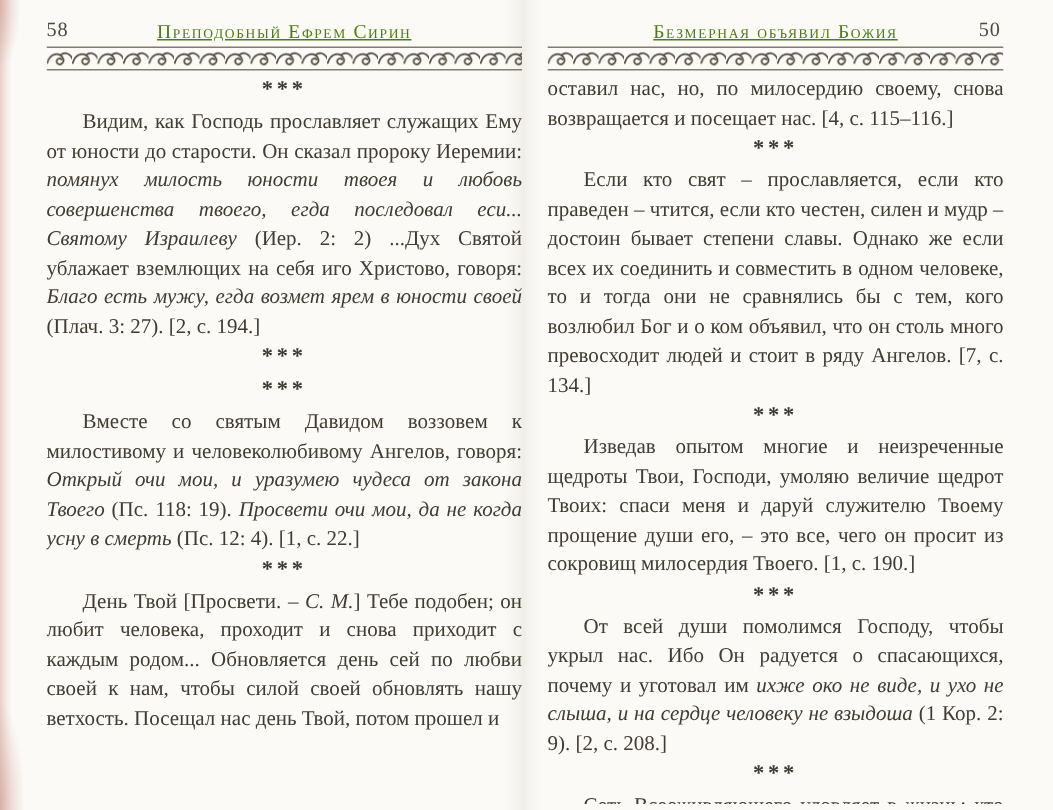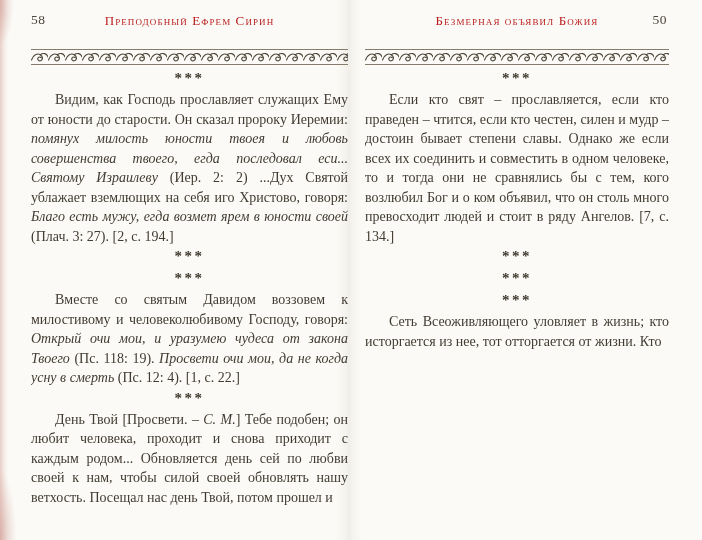--- a/index.html
+++ b/index.html
@@ -31,34 +31,35 @@
   .gutter {
     position: absolute; left: 336px; top: 0; bottom: 0; width: 26px;
     background: linear-gradient(90deg, rgba(125,112,95,0) 0%, rgba(125,112,95,0.06) 40%, rgba(125,112,95,0.09) 50%, rgba(125,112,95,0.05) 62%, rgba(125,112,95,0) 100%);
     pointer-events: none;
   }
 
   .page { position: absolute; top: 12px; height: 524px; overflow: hidden; }
   .page-left  { left: 31px;  width: 317px; }
   .page-right { left: 365px; width: 304px; }
 
-  .page-header { position: relative; height: 19px; margin-bottom: 18px; }
+  .page-header { position: relative; height: 19px; margin-bottom: 0; }
   .page-num {
     position: absolute; top: 0;
     font-size: 13.5px; color: #4c463c; letter-spacing: 0.5px;
   }
   .num-left  { left: 0; }
   .num-right { right: 2px; }
   .running-title {
     position: absolute; left: 0; right: 0; top: 1px;
     text-align: center;
     font-variant: small-caps;
     font-size: 13px; letter-spacing: 1.1px;
-    color: #b91c1c;
+    color: #4d7c0f;
     white-space: nowrap;
+    text-decoration: underline;
   }
 
   .ornament {
     border-top: 1px solid #867c6b;
     border-bottom: 1px solid #867c6b;
     height: 12px; padding: 1px 0;
     margin-bottom: 3px;
     overflow: hidden;
   }
   .ornament svg { display: block; }
@@ -103,21 +104,21 @@
           </pattern>
         </defs>
         <rect x="0" y="0" width="100%" height="12" fill="url(#curlL)"></rect>
       </svg>
     </div>
     <div class="page-body" lang="ru">
         <div class="separator">***</div>
         <p class="para indent"><span>Видим, как Господь прославляет служащих Ему от юности до старости. Он сказал пророку Иеремии: </span><span class="it">помянух милость юности твоея и любовь совершенства твоего, егда последовал еси... Святому Израилеву</span><span> (Иер. 2: 2) ...Дух Святой ублажает вземлющих на себя иго Христово, говоря: </span><span class="it">Благо есть мужу, егда возмет ярем в юности своей</span><span> (Плач. 3: 27). [2, с. 194.]</span></p>
         <div class="separator">***</div>
         <div class="separator">***</div>
-        <p class="para indent"><span>Вместе со святым Давидом воззовем к милостивому и человеколюбивому Господу, говоря: </span><span class="it">Открый очи мои, и уразумею чудеса от закона Твоего</span><span> (Пс. 118: 19). </span><span class="it">Просвети очи мои, да не когда усну в смерть</span><span> (Пс. 12: 4). [1, с. 22.]</span></p>
+        <p class="para indent"><span>Вместе со святым Давидом воззовем к милостивому и человеколюбивому Ангелов, говоря: </span><span class="it">Открый очи мои, и уразумею чудеса от закона Твоего</span><span> (Пс. 118: 19). </span><span class="it">Просвети очи мои, да не когда усну в смерть</span><span> (Пс. 12: 4). [1, с. 22.]</span></p>
         <div class="separator">***</div>
         <p class="para indent"><span>День Твой [Просвети. – </span><span class="it">С. М.</span><span>] Тебе подобен; он любит человека, проходит и снова приходит с каждым родом... Обновляется день сей по любви своей к нам, чтобы силой своей обновлять нашу ветхость. Посещал нас день Твой, потом прошел и</span></p>
       </div>
   </section>
 
   <section class="page page-right">
     <header class="page-header">
       <span class="running-title">Безмерная объявил Божия</span>
       <span class="page-num num-right">50</span>
     </header>
@@ -126,21 +127,24 @@
         <defs>
           <pattern id="curlR" x="0" y="0" width="17" height="12" patternUnits="userSpaceOnUse">
             <path d="M0.5,9 C2,3.5 6.5,2 9.3,3.8 C11.9,5.4 12.1,8.6 10,9.6 C8.1,10.5 6.3,9 6.9,7.2 C7.4,5.8 9.2,5.6 10,6.7" fill="none" stroke="#4d4639" stroke-width="1.15" stroke-linecap="round"></path>
             <path d="M9.3,3.8 C12.2,1.4 15.6,2.3 17.3,6.2" fill="none" stroke="#4d4639" stroke-width="1.15" stroke-linecap="round"></path>
           </pattern>
         </defs>
         <rect x="0" y="0" width="100%" height="12" fill="url(#curlR)"></rect>
       </svg>
     </div>
     <div class="page-body" lang="ru">
+        <p class="para"><span>оставил нас, но, по милосердию своему, снова возвращается и посещает нас. [4, с. 115–116.]</span></p>
         <div class="separator">***</div>
         <p class="para indent"><span>Если кто свят – прославляется, если кто праведен – чтится, если кто честен, силен и мудр – достоин бывает степени славы. Однако же если всех их соединить и совместить в одном человеке, то и тогда они не сравнялись бы с тем, кого возлюбил Бог и о ком объявил, что он столь много превосходит людей и стоит в ряду Ангелов. [7, с. 134.]</span></p>
         <div class="separator">***</div>
+        <p class="para indent"><span>Изведав опытом многие и неизреченные щедроты Твои, Господи, умоляю величие щедрот Твоих: спаси меня и даруй служителю Твоему прощение души его, – это все, чего он просит из сокровищ милосердия Твоего. [1, с. 190.]</span></p>
         <div class="separator">***</div>
+        <p class="para indent"><span>От всей души помолимся Господу, чтобы укрыл нас. Ибо Он радуется о спасающихся, почему и уготовал им </span><span class="it">ихже око не виде, и ухо не слыша, и на сердце человеку не взыдоша</span><span> (1 Кор. 2: 9). [2, с. 208.]</span></p>
         <div class="separator">***</div>
         <p class="para indent"><span>Сеть Всеоживляющего уловляет в жизнь; кто исторгается из нее, тот отторгается от жизни. Кто</span></p>
       </div>
   </section>
 </div>
 
 </body></html>

